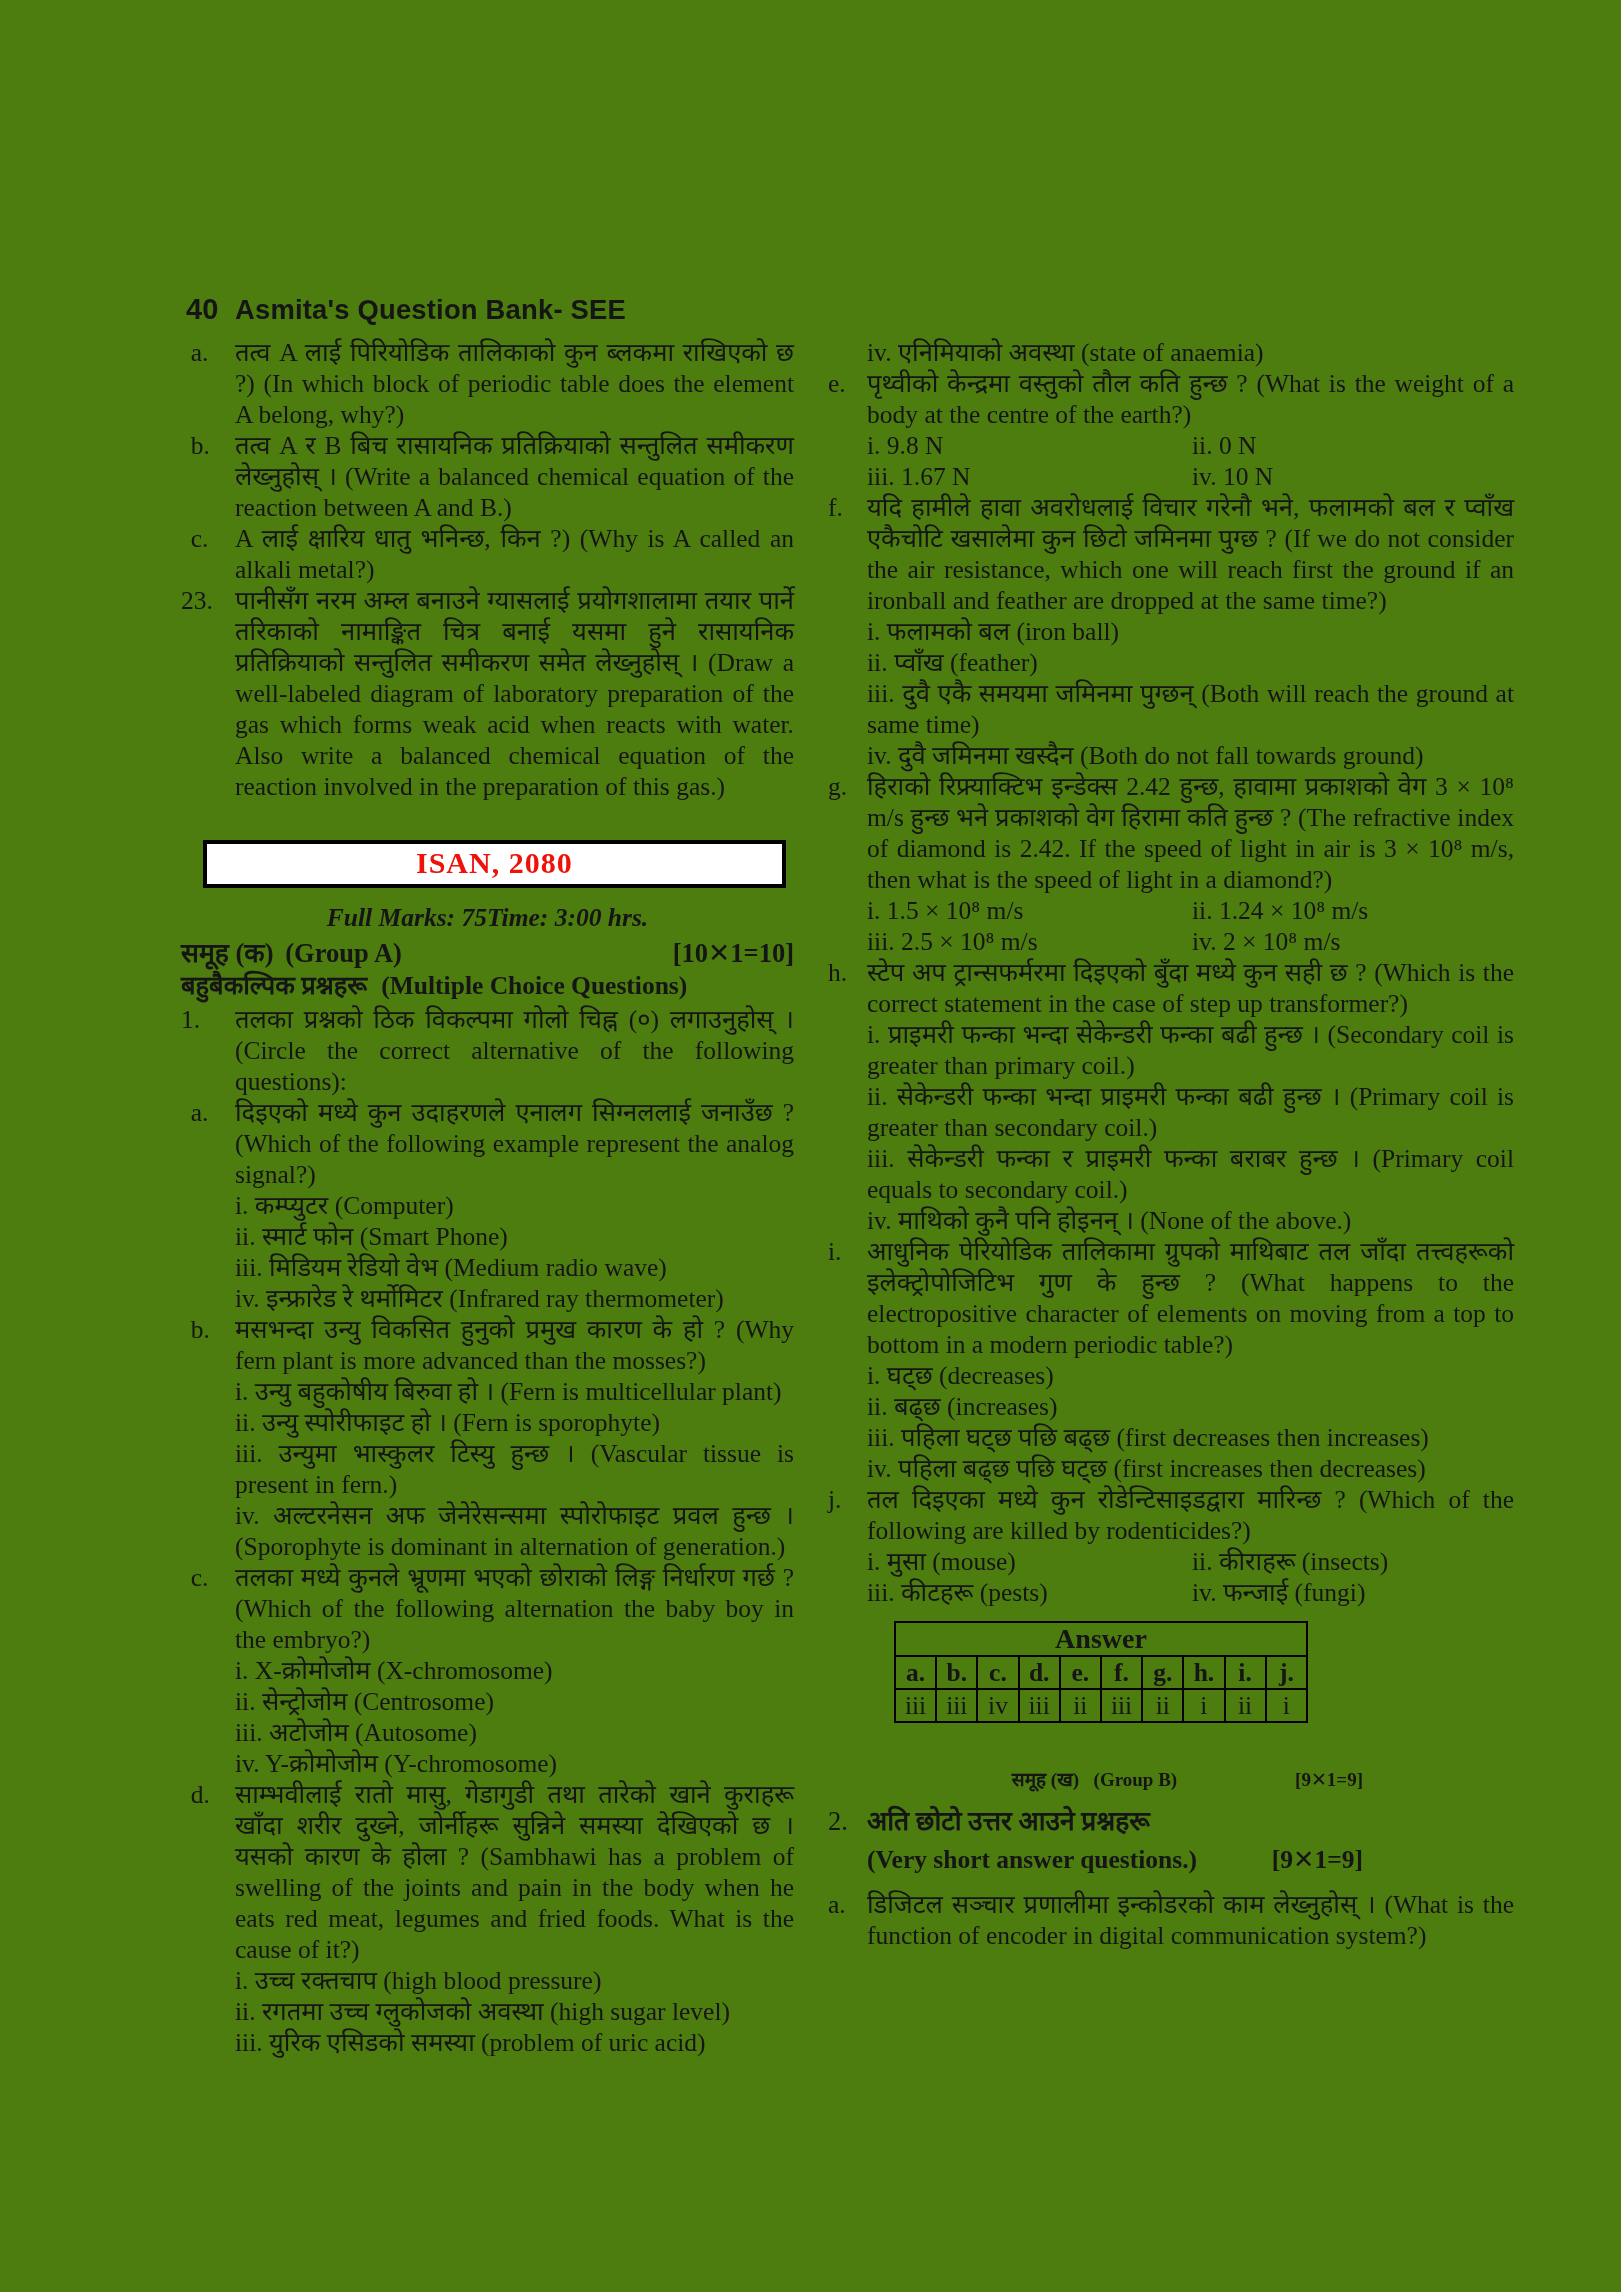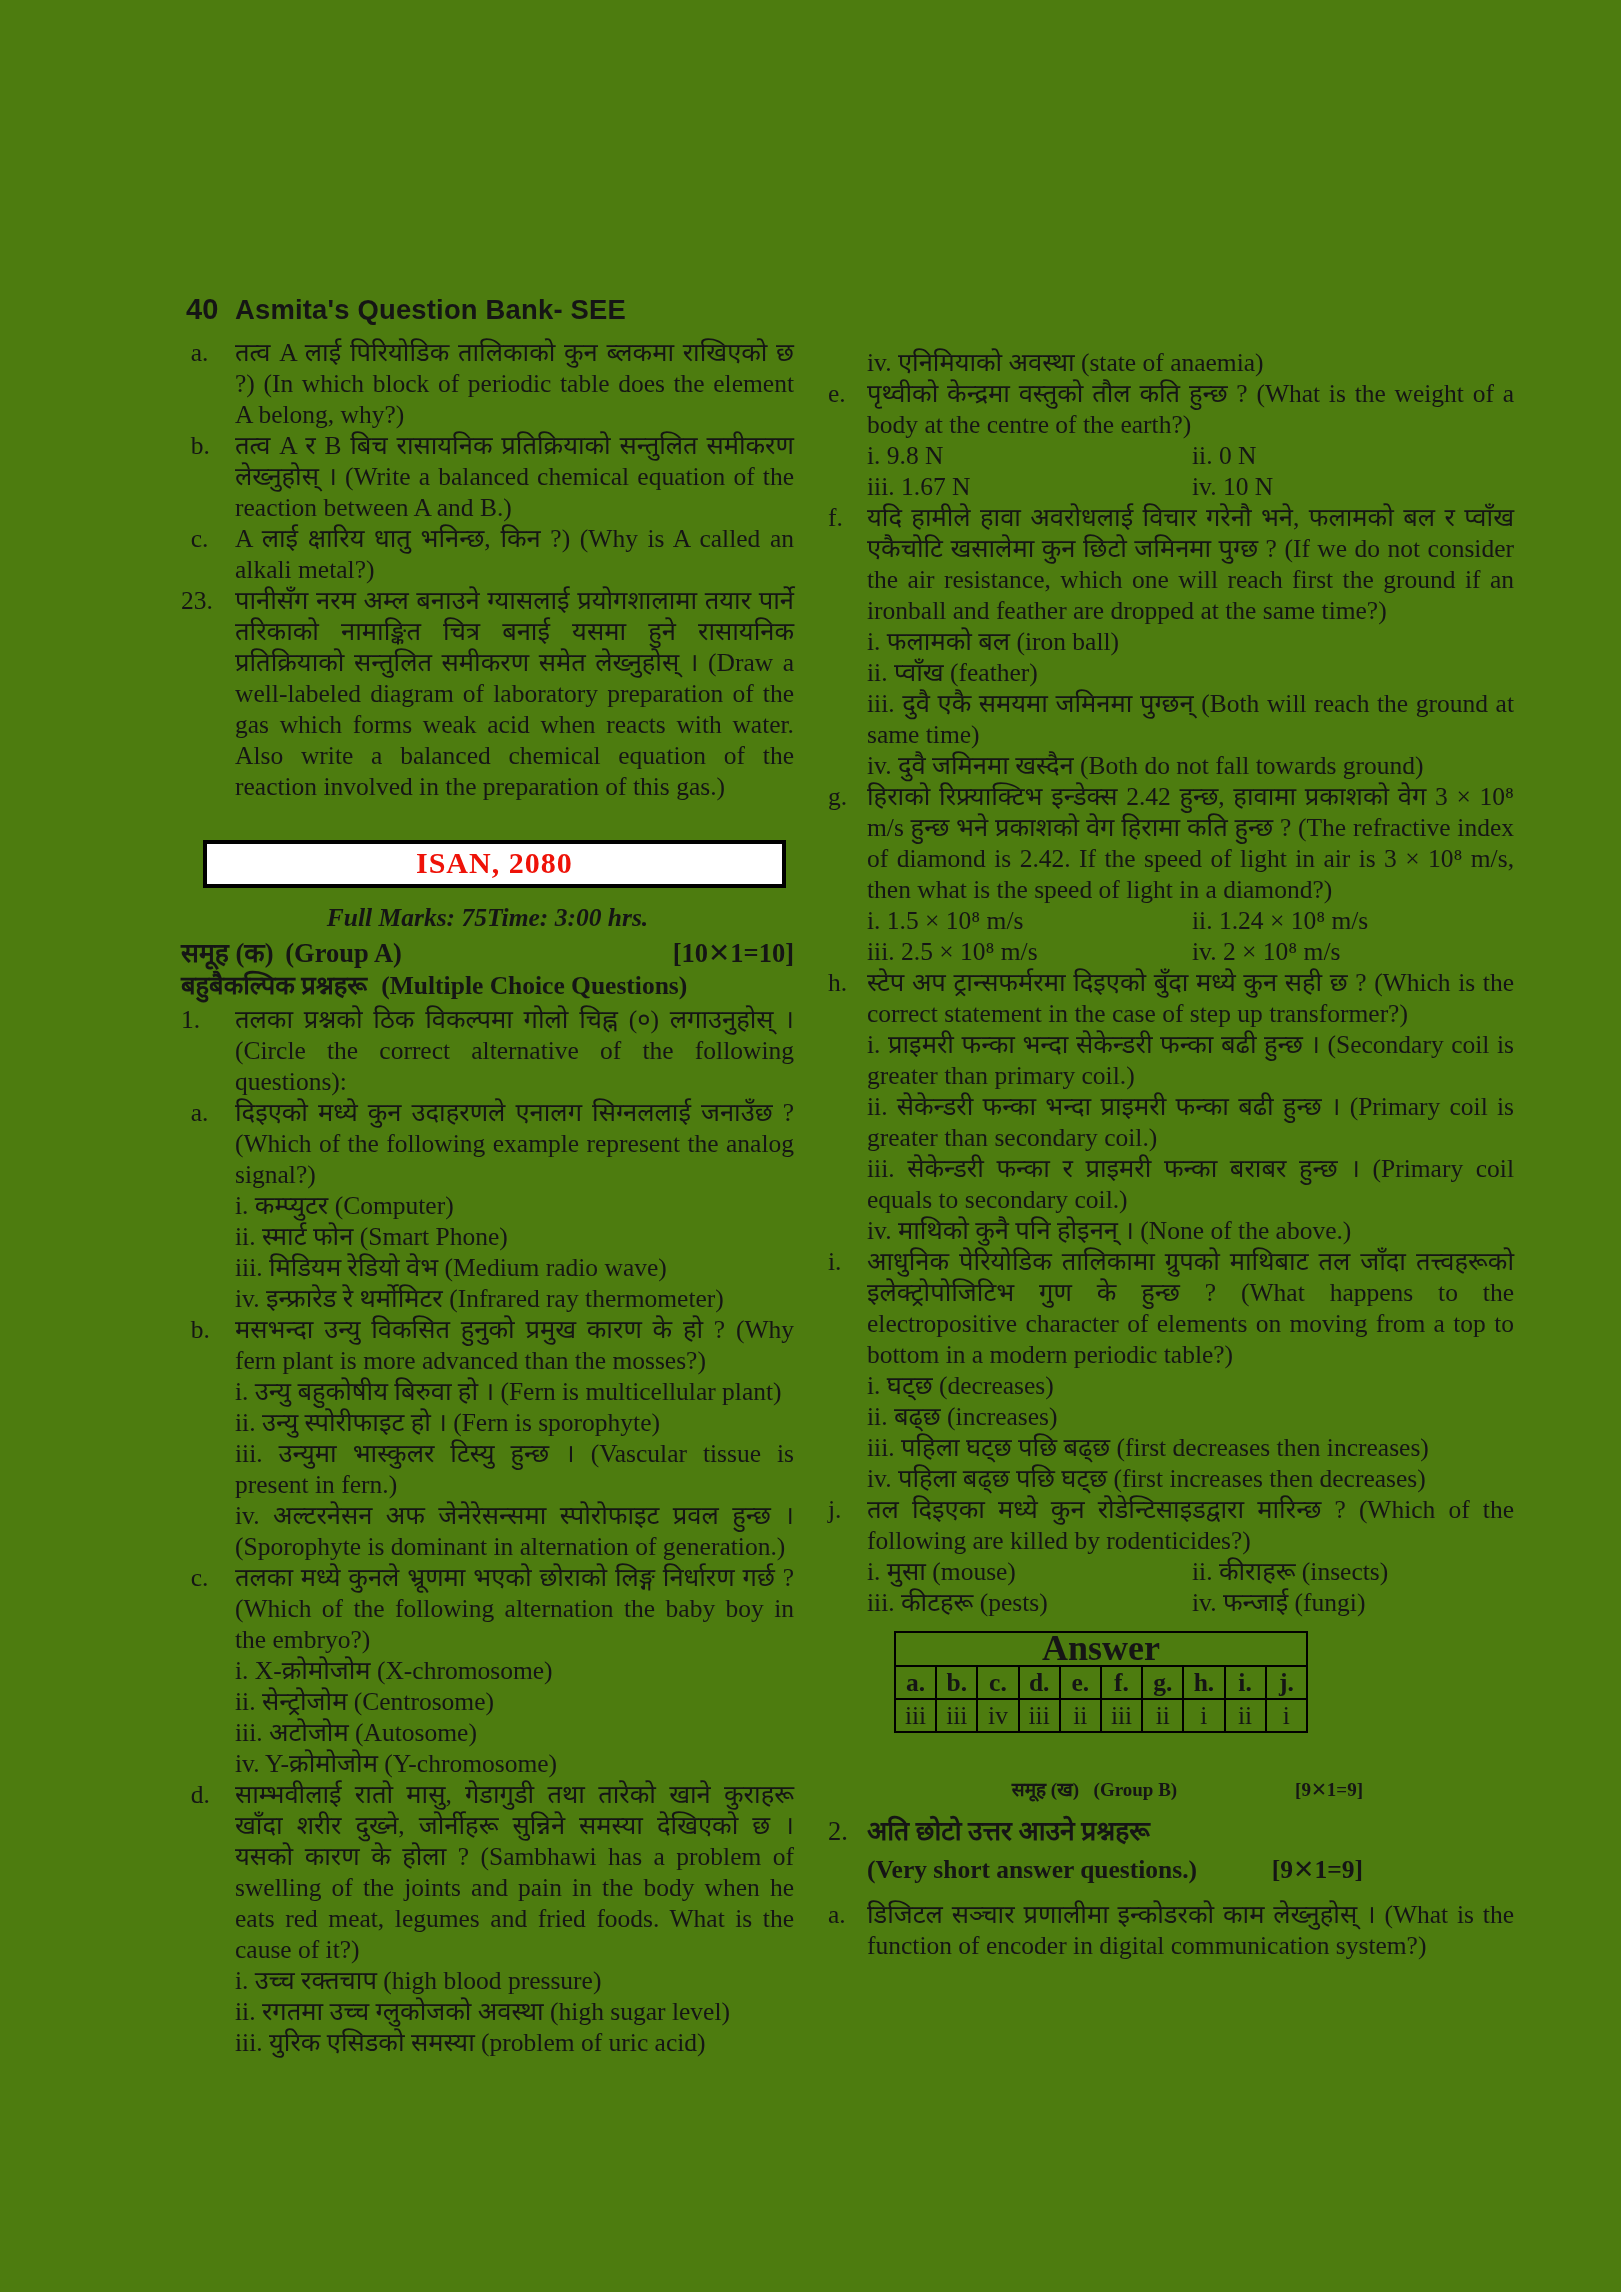--- a/index.html
+++ b/index.html
@@ -14,21 +14,21 @@
   .page-header{
     position:absolute;left:186px;top:293px;display:flex;align-items:baseline;
     font-family:"Liberation Sans","DejaVu Sans",sans-serif;font-weight:bold;
   }
   .page-num{font-size:29px;width:49px;}
   .book-title{font-size:27.4px;letter-spacing:0.2px;}
 
   
   .col{position:absolute;font-size:25.5px;line-height:31px;}
   .col-left{left:181px;top:337px;width:613px;}
-  .col-right{left:826px;top:347px;width:688px;}
+  .col-right{left:826px;top:337px;width:688px;}
 
   
   .qblock{display:flex;align-items:flex-start;}
   .qlabel{flex:0 0 54px;box-sizing:border-box;padding-left:9.8px;}
   .qblock.num .qlabel{padding-left:0;}
   .col-right .qlabel{flex:0 0 41px;padding-left:2px;}
   .qbody{flex:1;min-width:0;}
   .qtext{text-align:justify;}
   .opt{text-align:justify;}
   .optgrid{display:grid;grid-template-columns:325px auto;}
@@ -51,21 +51,21 @@
   .mcq-row{font-weight:bold;margin-top:1px;font-size:25.5px;}
   .mcq-row .en{margin-left:7.8px;}
   #left-main{margin-top:2.9px;}
 
   
   .answer-table{
     border-collapse:collapse;margin:12.7px 0 0 68px;width:414px;table-layout:fixed;
     border:2.9px solid #000;font-size:25.5px;
   }
   .answer-table th,.answer-table td{border:2px solid #000;text-align:center;padding:0;}
-  .answer-table th{height:32px;font-size:36px;}
+  .answer-table th{height:32px;font-size:28px;}
   .answer-table td{height:30px;}
   td.ans-label{font-weight:bold;}
 
   
   .groupb-row{position:relative;width:537px;margin-top:41px;font-weight:bold;font-size:19px;}
   .gb-center{display:block;text-align:center;}
   .gb-center .en{margin-left:9.8px;}
   .marks-abs{position:absolute;right:0;top:0;font-weight:bold;}
   .q2-row{display:flex;margin-top:11.8px;font-size:26.5px;}
   .q2-row .qlabel{font-weight:normal;}

